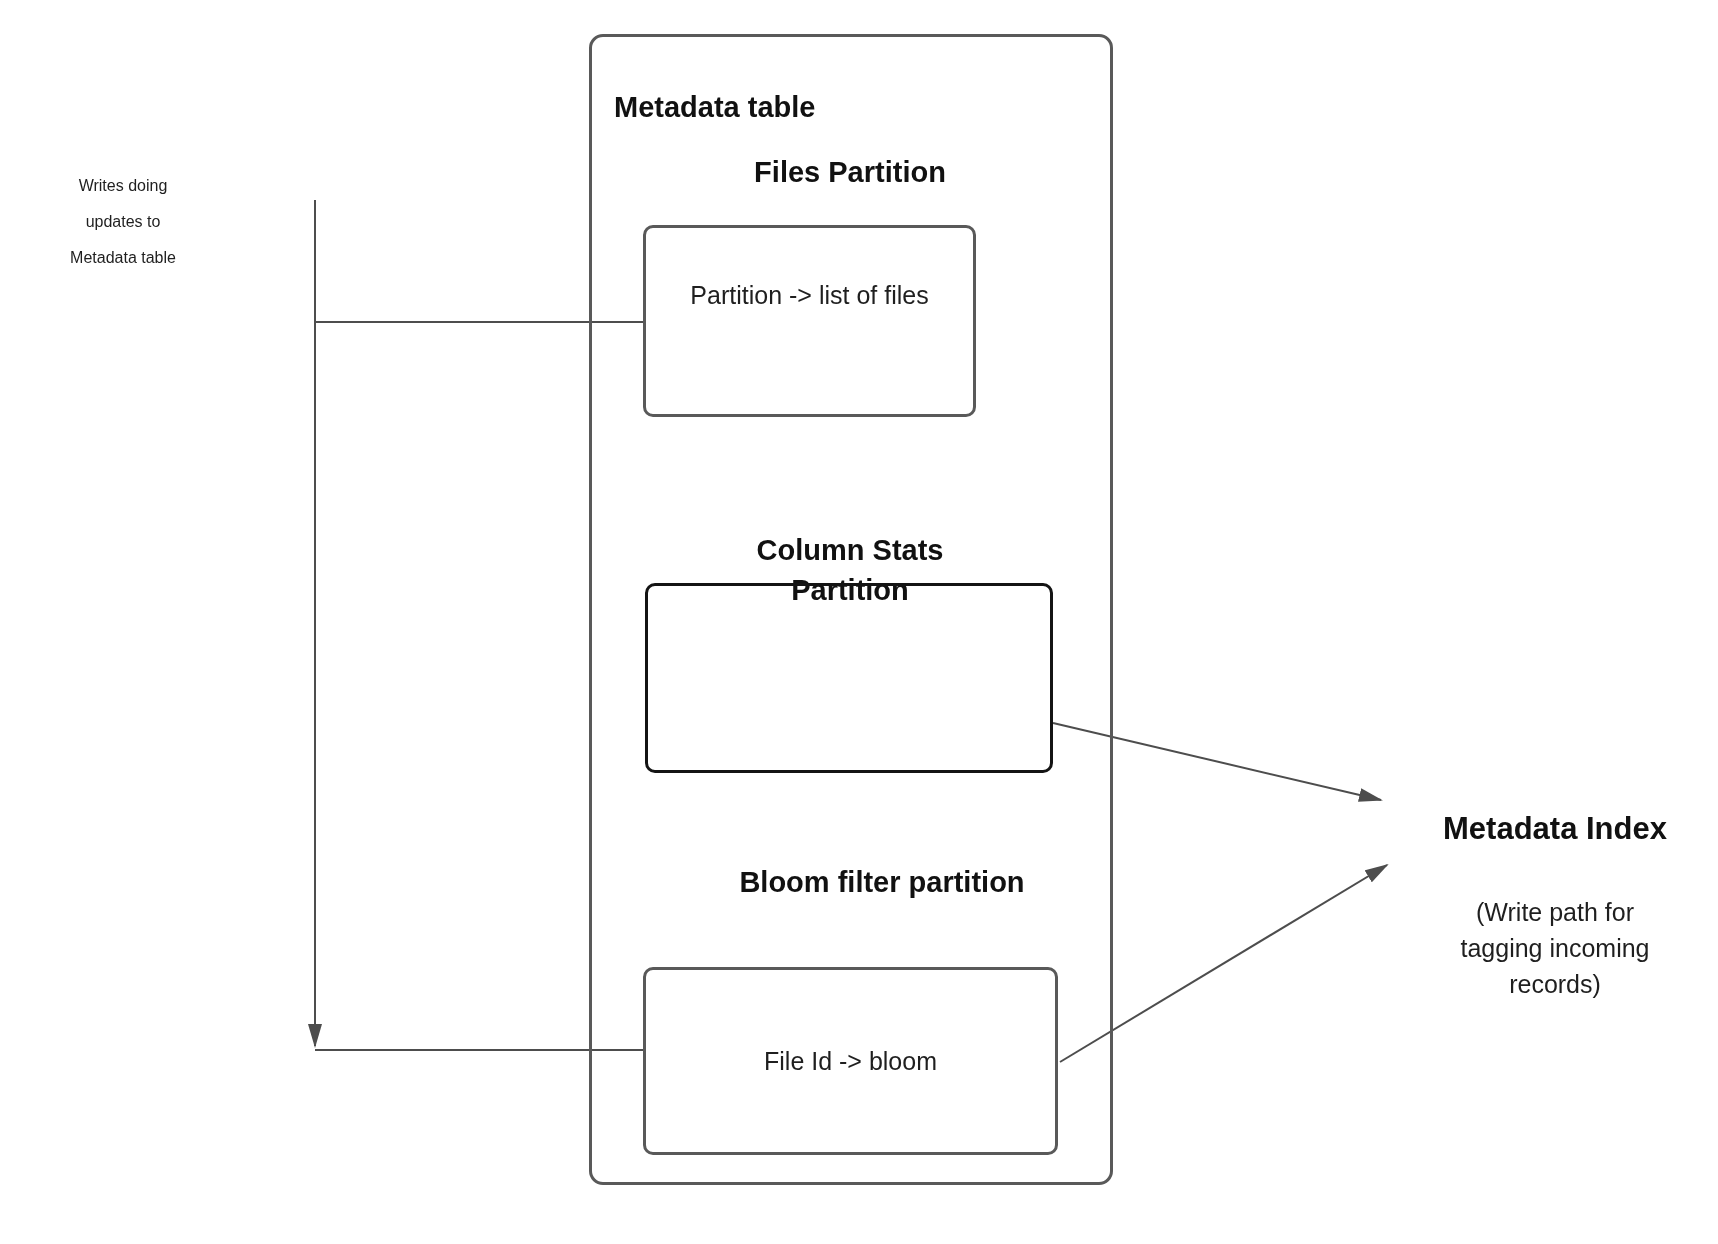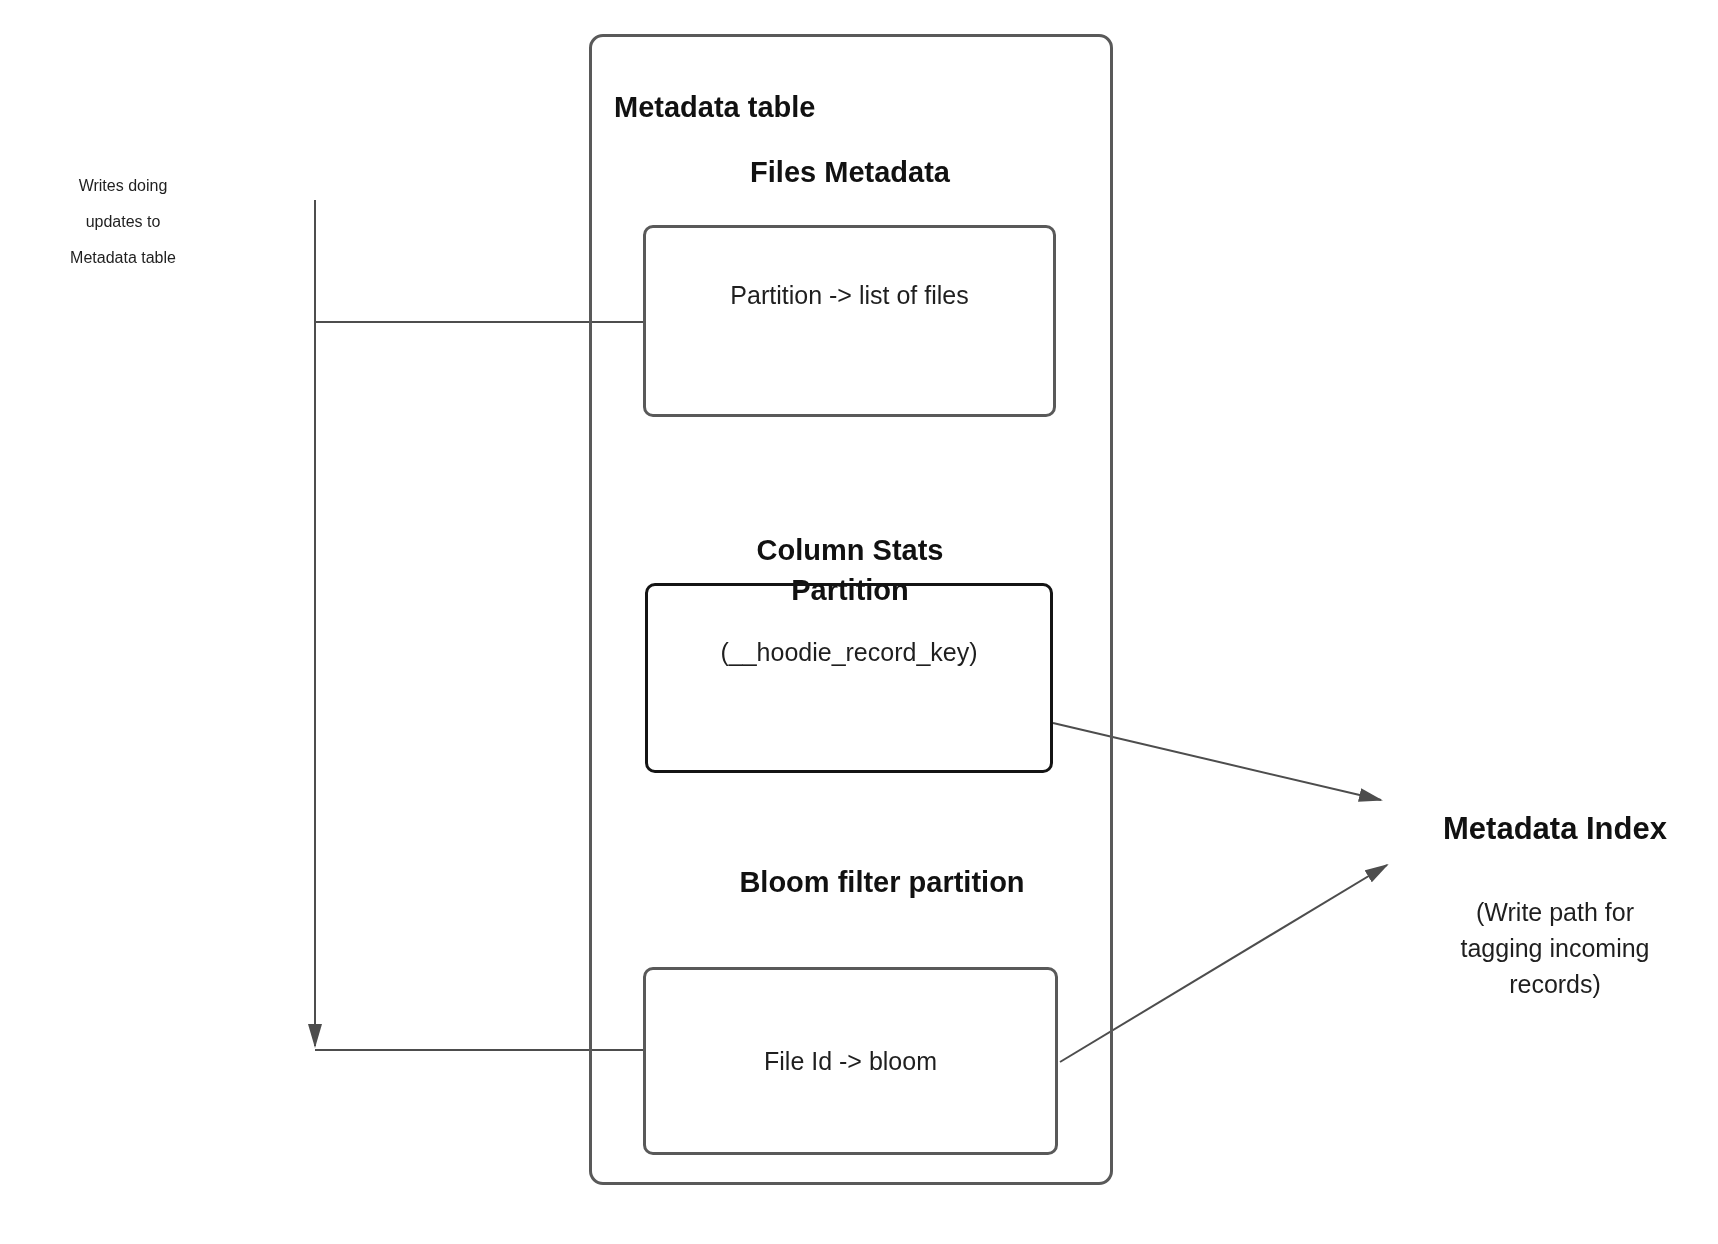--- a/index.html
+++ b/index.html
@@ -44,21 +44,21 @@
     text-align: center; color: #111;
   }
   .files-heading   { top: 118px;  line-height: 34px; }
   .stats-heading   { top: 447px; margin-top: 46px; }
   .bloom-heading   { top: 825px; margin-left: 32px; }
 
   .inner-box {
     border: 3px solid #595959; border-radius: 10px;
     background: transparent;
   }
-  .files-box { left: 51px; top: 188px; width: 413px; height: 192px; }
+  .files-box { left: 51px; top: 188px; width: 333px; height: 192px; }
   .stats-box { left: 53px; top: 546px; width: 408px; height: 190px; border-color: #141414; }
   .bloom-box { left: 51px; top: 930px; width: 415px; height: 188px;
                display: flex; align-items: center; justify-content: center; }
 
   .box-body {
     position: absolute; left: 0; width: 100%;
     font-size: 25px; line-height: 36px; text-align: center;
   }
   .files-body { top: 49px; }
   .stats-body { top: 48px; }
@@ -97,29 +97,28 @@
   <div class="abs left-note">
     <div>Writes doing</div>
     <div>updates to</div>
     <div>Metadata table</div>
   </div>
 
   <div class="abs outer-box">
 
     <div class="abs outer-title">Metadata table</div>
 
-    <div class="abs section-heading files-heading">Files Metadata</div>
+    <div class="abs section-heading files-heading">Files Partition</div>
     <div class="abs inner-box files-box">
       <div class="box-body files-body">Partition -&gt; list of files</div>
     </div>
 
     <div class="abs section-heading stats-heading">Column Stats Partition</div>
     <div class="abs inner-box stats-box">
       <div class="box-body stats-body">
-        <div>(__hoodie_record_key)</div>
       </div>
     </div>
 
     <div class="abs section-heading bloom-heading">Bloom filter partition</div>
     <div class="abs inner-box bloom-box">
       <div class="box-body bloom-body">File Id -&gt; bloom</div>
     </div>
 
   </div>
 

